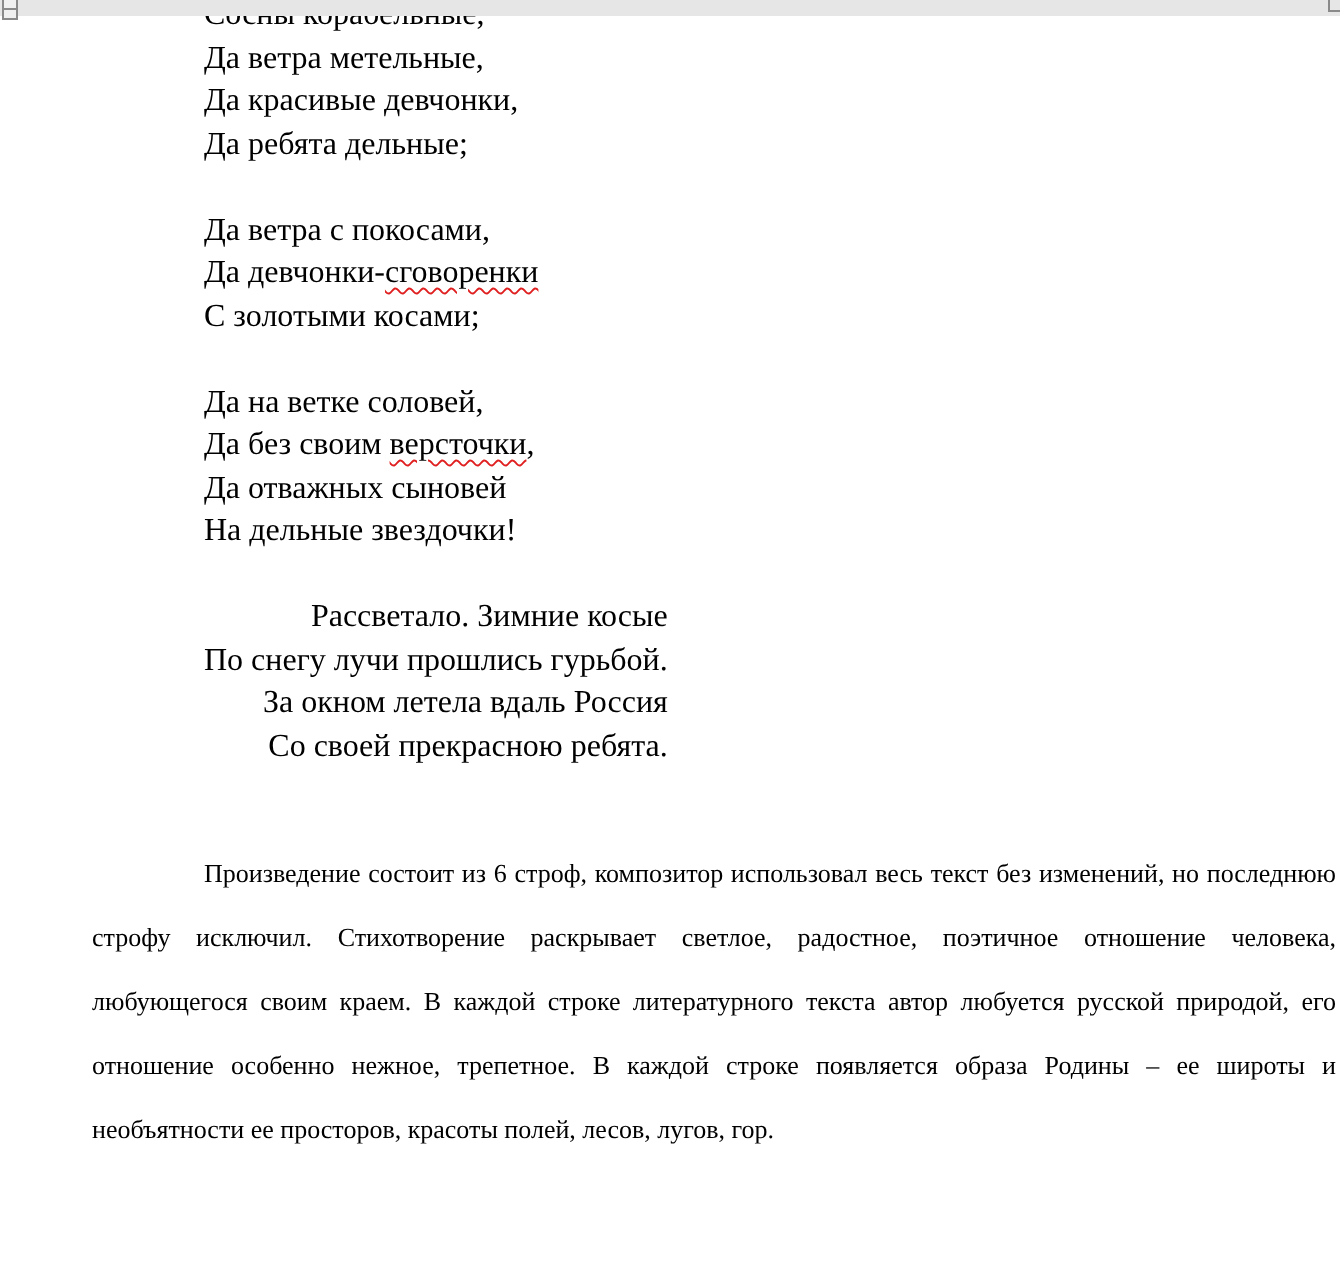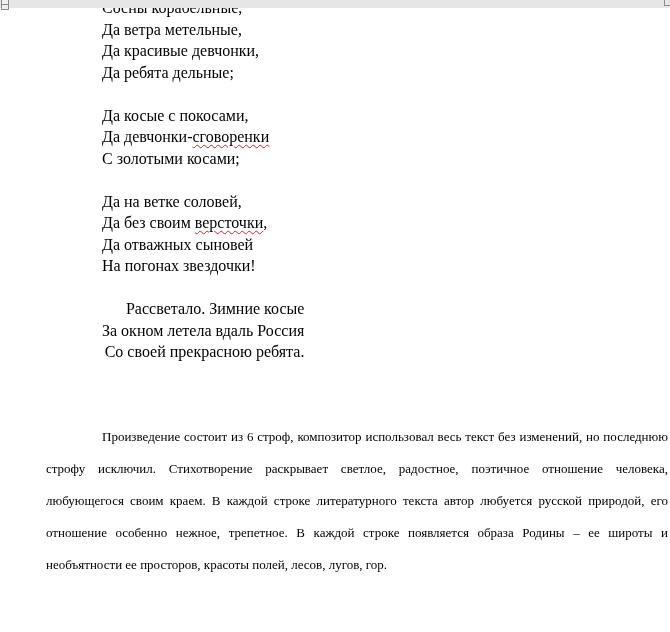--- a/index.html
+++ b/index.html
@@ -53,30 +53,31 @@
 <div class="corner-mark"></div>
 
 <div class="poem">
   <div class="stanza">
     <span class="line">Сосны корабельные,</span>
     <span class="line">Да ветра метельные,</span>
     <span class="line">Да красивые девчонки,</span>
     <span class="line">Да ребята дельные;</span>
   </div>
   <div class="stanza">
-    <span class="line">Да косые с покосами,</span>
+    <span class="line">Да ветра с покосами,</span>
     <span class="line"><span>Да девчонки-</span><span class="spell">сговоренки</span><span></span></span>
     <span class="line">С золотыми косами;</span>
   </div>
   <div class="stanza">
     <span class="line">Да на ветке соловей,</span>
     <span class="line"><span>Да без своим </span><span class="spell">версточки</span><span>,</span></span>
     <span class="line">Да отважных сыновей</span>
-    <span class="line">На погонах звездочки!</span>
+    <span class="line">На дельные звездочки!</span>
   </div>
   <div class="stanza">
     <span class="line">Рассветало. Зимние косые</span>
+    <span class="line">По снегу лучи прошлись гурьбой.</span>
     <span class="line">За окном летела вдаль Россия</span>
     <span class="line">Со своей прекрасною ребята.</span>
   </div>
 </div>
 
 <p class="prose">Произведение состоит из 6 строф, композитор использовал весь текст без изменений, но последнюю строфу исключил. Стихотворение раскрывает светлое, радостное, поэтичное отношение человека, любующегося своим краем. В каждой строке литературного текста автор любуется русской природой, его отношение особенно нежное, трепетное. В каждой строке появляется образа Родины – ее широты и необъятности ее просторов, красоты полей, лесов, лугов, гор.</p>
 
 </body></html>

